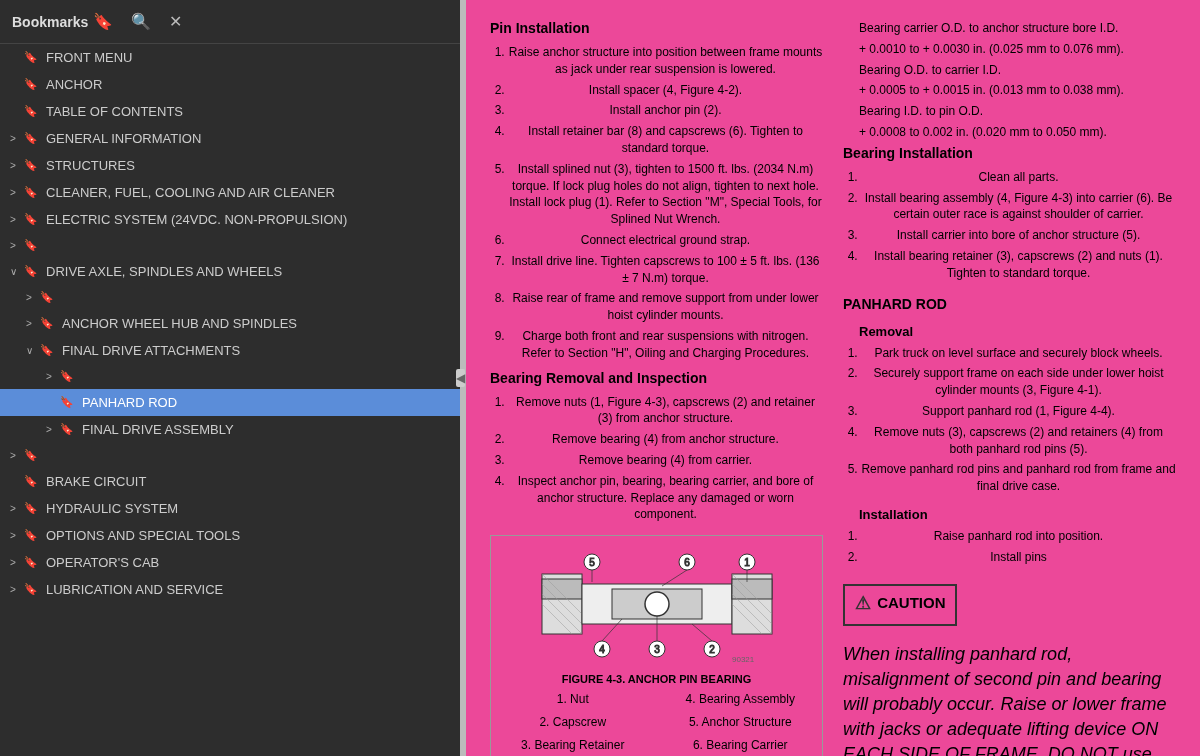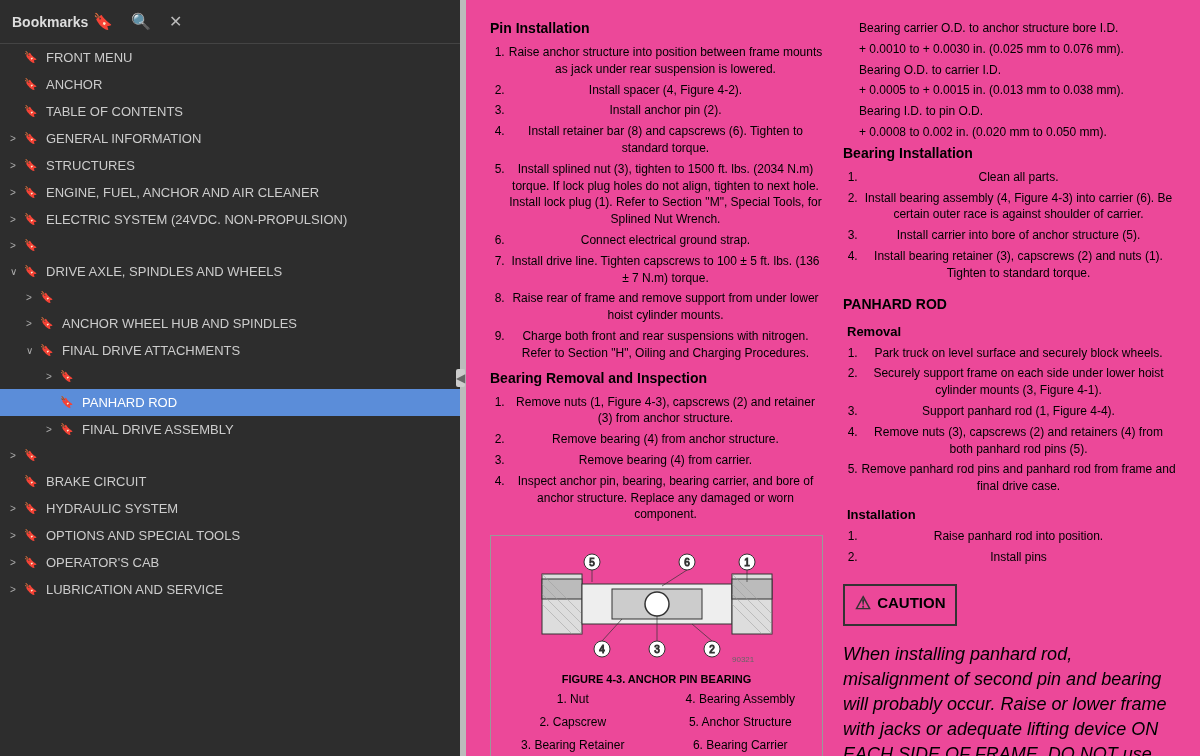--- a/index.html
+++ b/index.html
@@ -122,21 +122,21 @@
     .main-content::-webkit-scrollbar-thumb { background: #aaa; }
 
     .content-columns {
       display: flex;
       gap: 20px;
     }
     .col-left { flex: 1; }
     .col-right { flex: 1; }
 
     .section-title { font-size: 14px; font-weight: bold; margin-bottom: 8px; }
-    .section-subtitle { font-size: 13px; font-weight: bold; margin: 12px 4px 6px; }
+    .section-subtitle { font-size: 13px; font-weight: bold; margin: 12px 16px 6px; }
     ol { padding-left: 18px; margin-bottom: 8px; }
     ol li { margin-bottom: 4px; line-height: 1.4; font-size: 12px; text-align: center; }
     p { font-size: 12px; line-height: 1.4; margin-bottom: 6px; }
 
     .bold-text { font-weight: bold; }
     .indent-text { padding-left: 16px; font-size: 12px; line-height: 1.4; margin-bottom: 4px; }
 
     .figure-box {
       border: 1px solid #999;
       margin: 12px 0;
@@ -204,21 +204,21 @@
         <span class="tree-item-label">GENERAL INFORMATION</span>
       </div>
       <div class="tree-item">
         <span class="expand-icon">&gt;</span>
         <span class="bookmark-icon" style="font-size: 11px;">🔖</span>
         <span class="tree-item-label">STRUCTURES</span>
       </div>
       <div class="tree-item">
         <span class="expand-icon">&gt;</span>
         <span class="bookmark-icon" style="font-size: 11px;">🔖</span>
-        <span class="tree-item-label">ENGINE, FUEL, ANCHOR AND AIR CLEANER</span>
+        <span class="tree-item-label">CLEANER, FUEL, COOLING AND AIR CLEANER</span>
       </div>
       <div class="tree-item">
         <span class="expand-icon">&gt;</span>
         <span class="bookmark-icon" style="font-size: 11px;">🔖</span>
         <span class="tree-item-label">ELECTRIC SYSTEM (24VDC. NON-PROPULSION)</span>
       </div>
       <div class="tree-item">
         <span class="expand-icon">&gt;</span>
         <span class="bookmark-icon" style="font-size: 11px;">🔖</span>
       </div>

